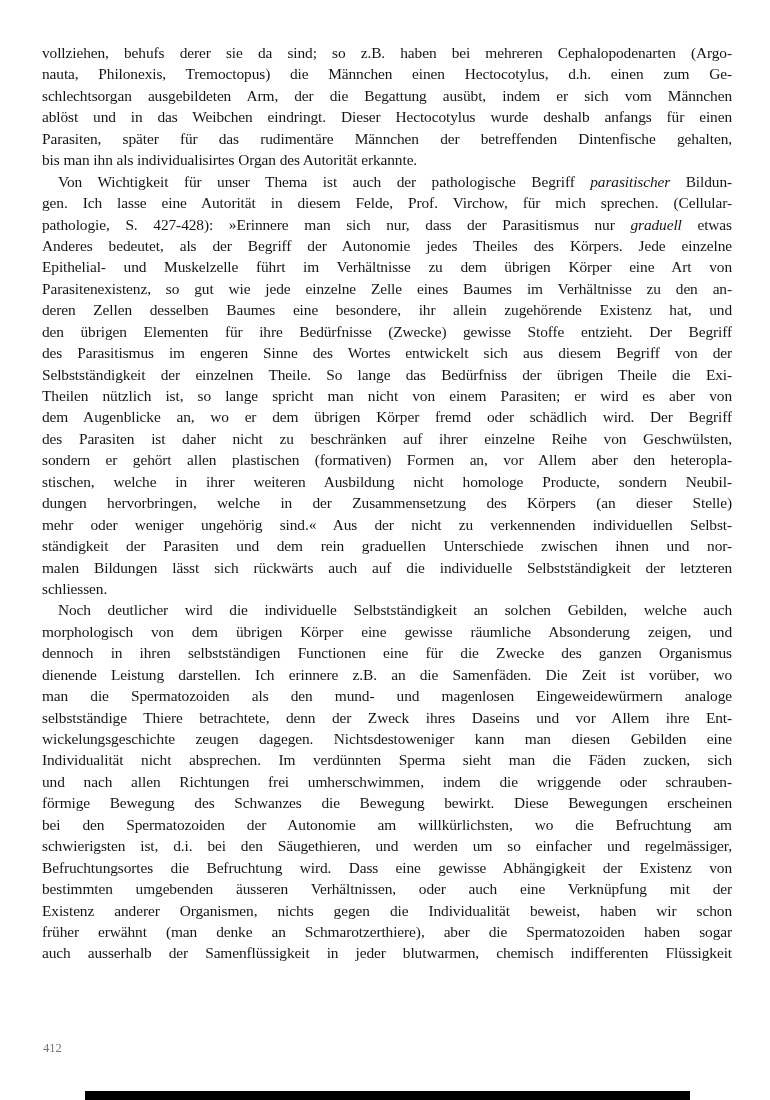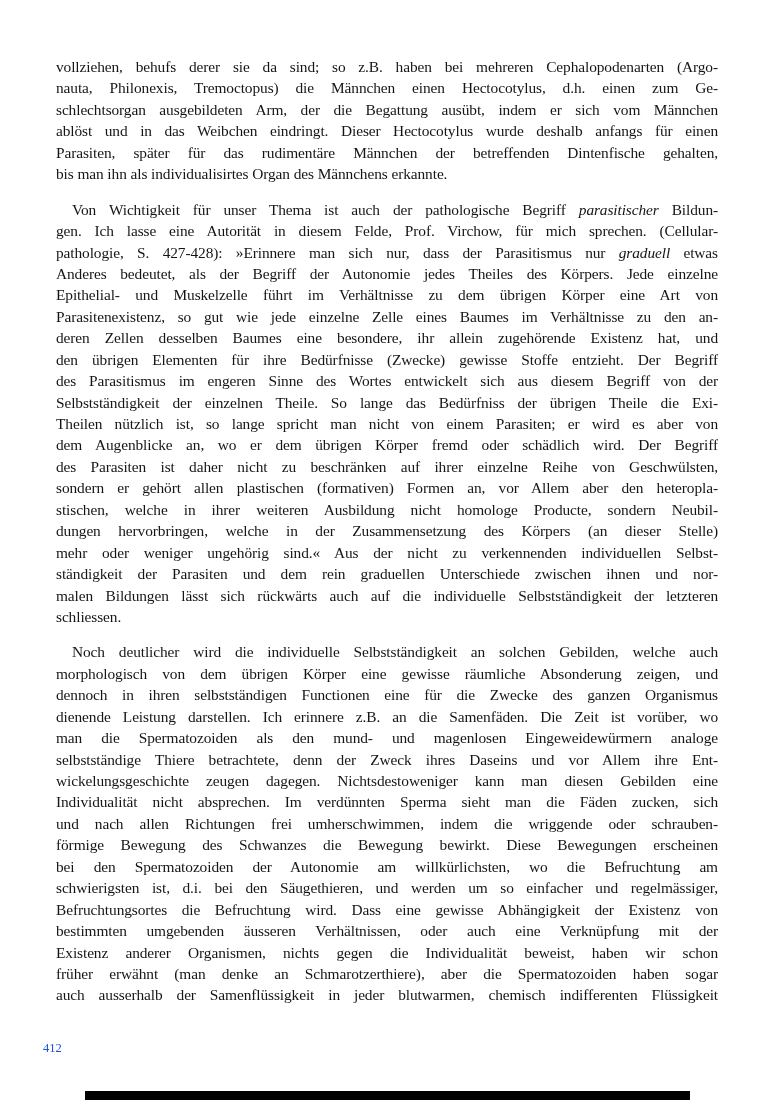--- a/index.html
+++ b/index.html
@@ -15,21 +15,21 @@
     font-family: "Liberation Serif", "DejaVu Serif", serif;
     color: #151515;
   }
   .text-column {
     position: absolute;
     left: 42px;
     top: 42px;
     width: 690px;
   }
   .para {
-    margin: 14px;
+    margin: 0;
     padding: 0;
   }
   .line {
     height: 21.45px;
     line-height: 21.45px;
     font-size: 15.4px;
     letter-spacing: -0.1px;
     text-align: justify;
     text-align-last: justify;
     white-space: normal;
@@ -41,42 +41,42 @@
   }
   .line.indent {
     text-indent: 16px;
   }
   .page-number {
     position: absolute;
     left: 43px;
     top: 1040px;
     font-size: 12.5px;
     line-height: 16px;
-    color: #1d4ed8;
+    color: #737373;
   }
   .bottom-scan-bar {
     position: absolute;
     left: 85px;
     top: 1091px;
     width: 605px;
     height: 9px;
     background: #000000;
   }
 </style>
 </head>
 <body>
 
 <div class="text-column">
     <div class="para">
       <div class="line">vollziehen, behufs derer sie da sind; so z.B. haben bei mehreren Cephalopodenarten (Argo-</div>
       <div class="line">nauta, Philonexis, Tremoctopus) die Männchen einen Hectocotylus, d.h. einen zum Ge-</div>
       <div class="line">schlechtsorgan ausgebildeten Arm, der die Begattung ausübt, indem er sich vom Männchen</div>
       <div class="line">ablöst und in das Weibchen eindringt. Dieser Hectocotylus wurde deshalb anfangs für einen</div>
       <div class="line">Parasiten, später für das rudimentäre Männchen der betreffenden Dintenfische gehalten,</div>
-      <div class="line lastline">bis man ihn als individualisirtes Organ des Männchens erkannte.</div>
+      <div class="line lastline">bis man ihn als individualisirtes Organ des Autorität erkannte.</div>
     </div>
     <div class="para">
       <div class="line indent">Von Wichtigkeit für unser Thema ist auch der pathologische Begriff <i>parasitischer</i> Bildun-</div>
       <div class="line">gen. Ich lasse eine Autorität in diesem Felde, Prof. Virchow, für mich sprechen. (Cellular-</div>
       <div class="line">pathologie, S. 427-428): »Erinnere man sich nur, dass der Parasitismus nur <i>graduell</i> etwas</div>
       <div class="line">Anderes bedeutet, als der Begriff der Autonomie jedes Theiles des Körpers. Jede einzelne</div>
       <div class="line">Epithelial- und Muskelzelle führt im Verhältnisse zu dem übrigen Körper eine Art von</div>
       <div class="line">Parasitenexistenz, so gut wie jede einzelne Zelle eines Baumes im Verhältnisse zu den an-</div>
       <div class="line">deren Zellen desselben Baumes eine besondere, ihr allein zugehörende Existenz hat, und</div>
       <div class="line">den übrigen Elementen für ihre Bedürfnisse (Zwecke) gewisse Stoffe entzieht. Der Begriff</div>

